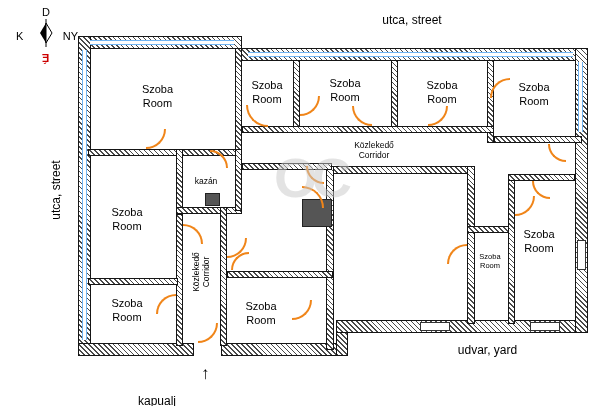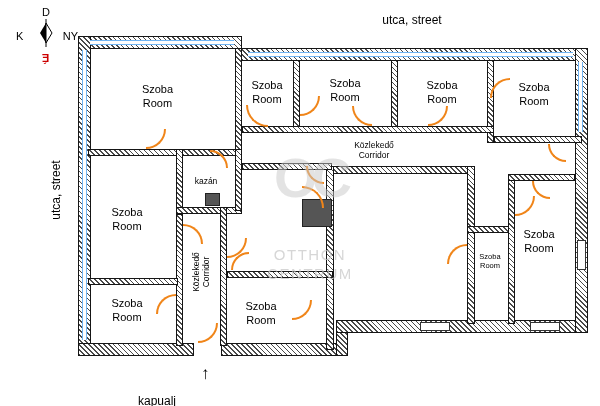--- a/index.html
+++ b/index.html
@@ -58,20 +58,21 @@
     <div class="c-bottom"><span>É</span></div>
     <svg width="20" height="28" viewBox="0 0 20 28">
       <line x1="10" y1="0" x2="10" y2="28" stroke="#000" stroke-width="1"></line>
       <polygon points="10,4 10,24 4,14" fill="#000"></polygon>
       <polygon points="10,4 10,24 16,14" fill="#fff" stroke="#000" stroke-width="1"></polygon>
     </svg>
   </div>
 
   <div class="outside-label" style="left:236px;top:13px;width:352px;text-align:center;">utca, street</div>
   <div class="outside-label rot" style="left:-13px;top:182px;width:140px;height:16px;text-align:center;">utca, street</div>
+  <div class="outside-label" style="left:430px;top:343px;width:115px;text-align:center;">udvar, yard</div>
   <div class="outside-label" style="left:118px;top:394px;width:78px;text-align:center;">kapualj</div>
   <div class="arrow-glyph" style="left:201px;top:364px;">↑</div>
 
   <div>
     <div class="wall" style="left:78px;top:36px;width:164px;height:13px"></div>
     <div class="wall" style="left:236px;top:48px;width:352px;height:13px"></div>
     <div class="wall" style="left:78px;top:36px;width:13px;height:320px"></div>
     <div class="wall" style="left:78px;top:343px;width:116px;height:13px"></div>
     <div class="wall" style="left:221px;top:343px;width:127px;height:13px"></div>
     <div class="wall" style="left:336px;top:320px;width:12px;height:36px"></div>
@@ -152,16 +153,14 @@
   <div class="room-label" style="left:92px;top:288px;width:70px;height:46px">Szoba
 Room</div>
   <div class="room-label" style="left:228px;top:296px;width:66px;height:36px">Szoba
 Room</div>
   <div class="room-label tiny" style="left:470px;top:246px;width:40px;height:32px">Szoba
 Room</div>
   <div class="room-label" style="left:509px;top:222px;width:60px;height:40px">Szoba
 Room</div>
 
   <div class="watermark wm-logo" style="left:255px;top:150px;width:110px;">OC</div>
-  <div class="watermark wm-text" style="left:240px;top:246px;width:140px;">OTTHON
-CENTRUM</div>
 
 </div>
 
 </body></html>

